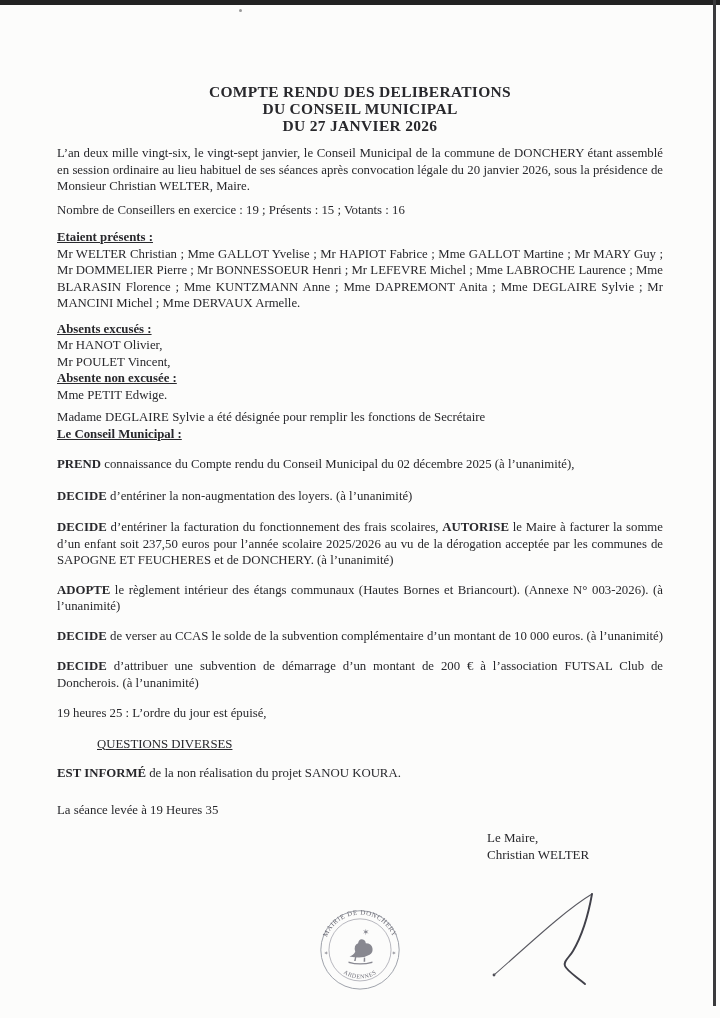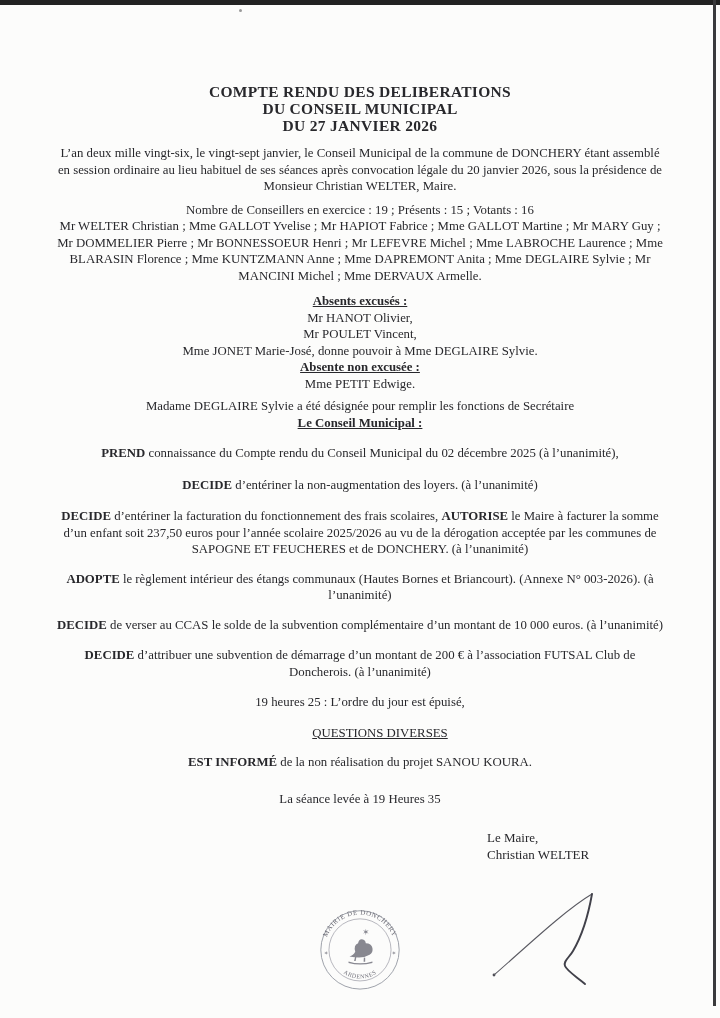--- a/index.html
+++ b/index.html
@@ -14,21 +14,21 @@
     color:#28282c;
   }
   .scan-top  { position:absolute; top:0; left:0; width:720px; height:5px; background:#222222; }
   .scan-right{ position:absolute; top:0; left:713px; width:3px; height:1006px; background:#3a3a3c; }
   .speck     { position:absolute; left:239px; top:9px; width:3px; height:3px; background:#9a9a9a; border-radius:50%; }
 
   .content {
     position:absolute; left:57px; top:0; width:606px;
     font-size:12.8px; line-height:16.5px;margin-top:41px;
   }
-  .content p { margin:0;text-align:center; }
+  .content p { margin:0; }
   .just  { text-align:justify; }
   .title {
     text-align:center; font-weight:bold;
     font-size:15.5px; line-height:17px;
     margin-top:42px; letter-spacing:0.3px;
   }
   .h { font-weight:bold; text-decoration:underline; }
   .u { text-decoration:underline; }
   .b { font-weight:bold; }
 
@@ -53,26 +53,26 @@
     <div class="title">
       <div>COMPTE RENDU DES DELIBERATIONS</div>
       <div>DU CONSEIL MUNICIPAL</div>
       <div>DU 27 JANVIER 2026</div>
     </div>
 
     <p class="just" style="margin-top:11px">L’an deux mille vingt-six, le vingt-sept janvier, le Conseil Municipal de la commune de DONCHERY étant assemblé en session ordinaire au lieu habituel de ses séances après convocation légale du 20 janvier 2026, sous la présidence de Monsieur Christian WELTER, Maire.</p>
 
     <p style="margin-top:7px">Nombre de Conseillers en exercice : 19 ; Présents : 15 ; Votants : 16</p>
 
+    <p class="h" style="margin-top:11px">Etaient présents :</p>
     <p class="just">Mr WELTER Christian ; Mme GALLOT Yvelise ; Mr HAPIOT Fabrice ; Mme GALLOT Martine ; Mr MARY Guy ; Mr DOMMELIER Pierre ; Mr BONNESSOEUR Henri ; Mr LEFEVRE Michel ; Mme LABROCHE Laurence ; Mme BLARASIN Florence ; Mme KUNTZMANN Anne ; Mme DAPREMONT Anita ; Mme DEGLAIRE Sylvie ; Mr MANCINI Michel ; Mme DERVAUX Armelle.</p>
 
     <p class="h" style="margin-top:9px">Absents excusés :</p>
     <p>Mr HANOT Olivier,</p>
     <p>Mr POULET Vincent,</p>
-    <p>Mme JONET Marie-José, donne pouvoir à Mme DEGLAIRE Sylvie.</p>
     <p class="h">Absente non excusée :</p>
     <p>Mme PETIT Edwige.</p>
 
     <p style="margin-top:6px">Madame DEGLAIRE Sylvie a été désignée pour remplir les fonctions de Secrétaire</p>
     <p class="h">Le Conseil Municipal :</p>
 
     <p class="just" style="margin-top:14px"><span class="b">PREND</span><span> connaissance du Compte rendu du Conseil Municipal du 02 décembre 2025 (à l’unanimité),</span></p>
     <p class="just" style="margin-top:15px"><span class="b">DECIDE</span><span> d’entériner la non-augmentation des loyers. (à l’unanimité)</span></p>
     <p class="just" style="margin-top:15px"><span class="b">DECIDE</span><span> d’entériner la facturation du fonctionnement des frais scolaires, </span><span class="b">AUTORISE</span><span> le Maire à facturer la somme d’un enfant soit 237,50 euros pour l’année scolaire 2025/2026 au vu de la dérogation acceptée par les communes de SAPOGNE ET FEUCHERES et de DONCHERY. (à l’unanimité)</span></p>
     <p class="just" style="margin-top:13px"><span class="b">ADOPTE</span><span> le règlement intérieur des étangs communaux (Hautes Bornes et Briancourt). (Annexe N° 003-2026). (à l’unanimité)</span></p>

